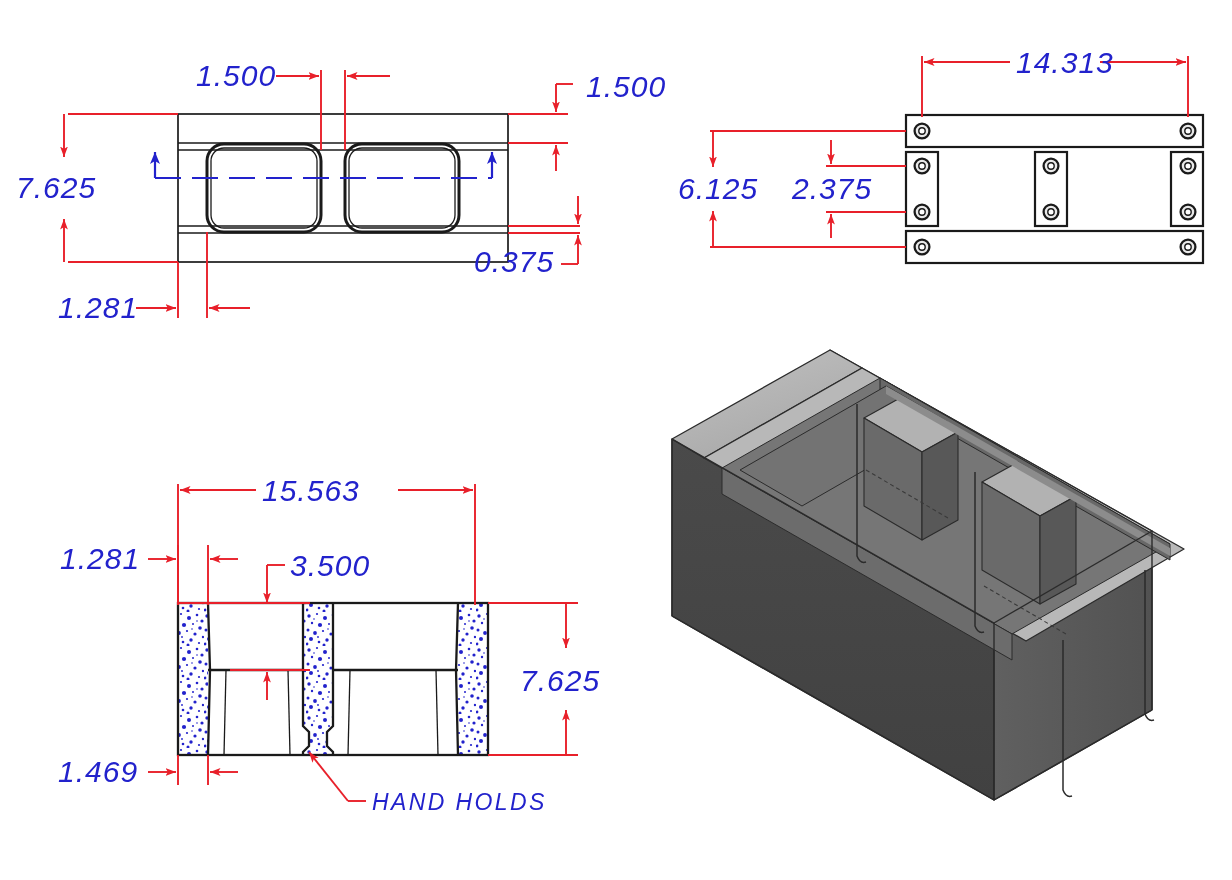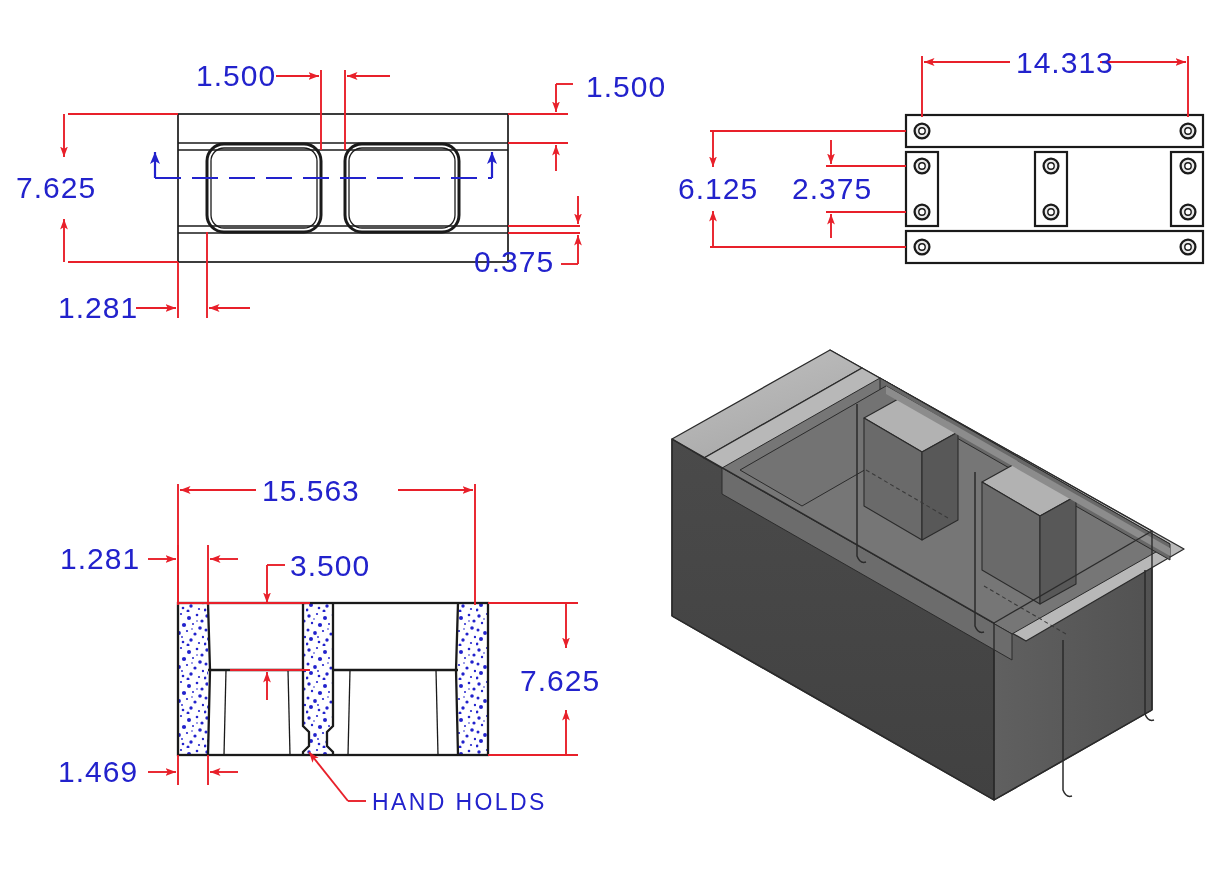--- a/index.html
+++ b/index.html
@@ -1,21 +1,21 @@
 <!DOCTYPE html>
 <html><head>
 <meta charset="utf-8">
 <title>Concrete Block Technical Drawing</title>
 <style>
   html,body{margin:0;padding:0;background:#ffffff;}
   body{
     width:1232px;height:880px;position:relative;overflow:hidden;
     font-family:"Liberation Sans", sans-serif;
   }
-  #sheet{position:absolute;left:0;top:0;width:1232px;height:708px;}
+  #sheet{position:absolute;left:0;top:0;width:1232px;height:708px;font-style:italic;}
   svg{display:block;}
   .dimtext{
     font-family:"Liberation Sans", sans-serif;
     font-size:30px; fill:#2222cc; letter-spacing:1px;
   }
   .notetext{
     font-family:"Liberation Sans", sans-serif;
     font-size:23px; fill:#2222cc; letter-spacing:2.4px;
   }
 </style>

